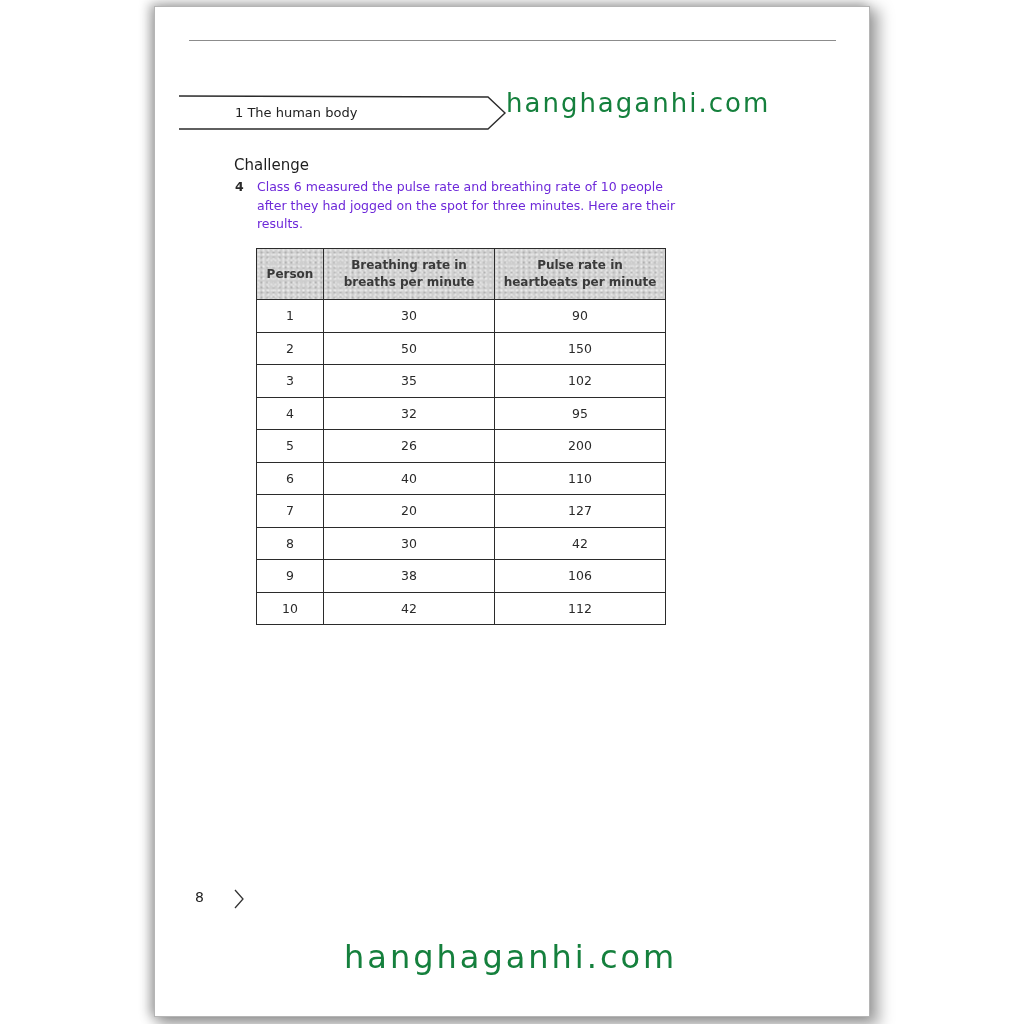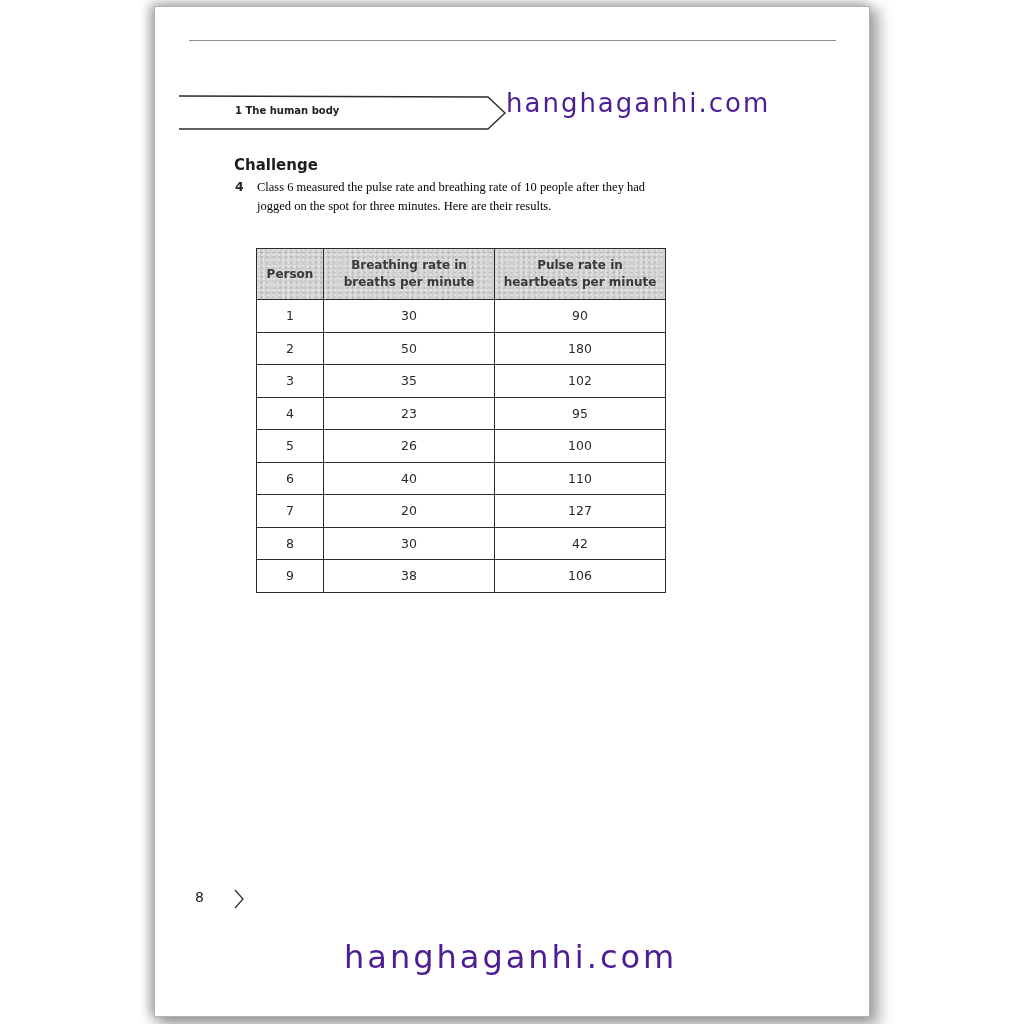--- a/index.html
+++ b/index.html
@@ -11,37 +11,37 @@
       position: absolute; left: 155px; top: 7px; width: 714px; height: 1009px;
       background: #ffffff;
       box-shadow: 0 0 0 1px #b5b5b5, 6px 6px 14px 4px rgba(0,0,0,0.35), -4px -2px 10px 2px rgba(0,0,0,0.25);
     }
     .top-rule {
       position: absolute; left: 189px; top: 40px; width: 647px; height: 1px; background: #8c8c8c;
     }
     .chapter-banner { position: absolute; left: 178px; top: 94px; width: 330px; height: 38px; }
     .chapter-banner svg { position: absolute; left: 0; top: 0; }
     .chapter-label {
-      position: absolute; left: 57px; top: 11px; font-size: 10px; font-weight: bold; color: #222;
+      position: absolute; left: 57px; top: 11px; font-size: 13px; font-weight: normal; color: #222;
       font-family: "DejaVu Sans", sans-serif; white-space: nowrap;
     }
     .watermark {
-      position: absolute; font-family: "DejaVu Sans", sans-serif; color: #4c1d95; letter-spacing: 2px;
+      position: absolute; font-family: "DejaVu Sans", sans-serif; color: #15803d; letter-spacing: 2px;
       white-space: nowrap;
     }
     .watermark-top { left: 506px; top: 88px; font-size: 26px; }
     .watermark-bottom { left: 344px; top: 938px; font-size: 32px; letter-spacing: 3px; }
     .section-title {
-      position: absolute; left: 234px; top: 156px; font-size: 15px; font-weight: bold; color: #1e1e1e;
+      position: absolute; left: 234px; top: 156px; font-size: 15px; font-weight: normal; color: #1e1e1e;
     }
     .question-number {
       position: absolute; left: 235px; top: 179px; font-size: 12.5px; font-weight: bold; color: #2a2a2a;
     }
     .question-text {
-      position: absolute; left: 257px; top: 178px; width: 420px; font-size: 12.5px; line-height: 18.5px; color: #000000; font-family: Liberation Serif, serif;
+      position: absolute; left: 257px; top: 178px; width: 420px; font-size: 12.5px; line-height: 18.5px; color: #6d28d9;
     }
     table.results {
       position: absolute; left: 256px; top: 248px; border-collapse: collapse; font-size: 12.5px; color: #2a2a2a;
     }
     table.results th, table.results td { border: 1.4px solid #2b2b2b; text-align: center; padding: 0; }
     table.results th {
       height: 50px; font-weight: bold; color: #3a3a3a; font-size: 12px; line-height: 17px;
       background-color: #cfcfcf;
       background-image:
         radial-gradient(circle at 20% 30%, rgba(255,255,255,0.45) 0 1px, transparent 1.5px),
@@ -92,36 +92,36 @@
   </thead>
   <tbody>
     <tr>
       <td>1</td>
       <td>30</td>
       <td>90</td>
     </tr>
     <tr>
       <td>2</td>
       <td>50</td>
-      <td>180</td>
+      <td>150</td>
     </tr>
     <tr>
       <td>3</td>
       <td>35</td>
       <td>102</td>
     </tr>
     <tr>
       <td>4</td>
-      <td>23</td>
+      <td>32</td>
       <td>95</td>
     </tr>
     <tr>
       <td>5</td>
       <td>26</td>
-      <td>100</td>
+      <td>200</td>
     </tr>
     <tr>
       <td>6</td>
       <td>40</td>
       <td>110</td>
     </tr>
     <tr>
       <td>7</td>
       <td>20</td>
       <td>127</td>
@@ -129,20 +129,25 @@
     <tr>
       <td>8</td>
       <td>30</td>
       <td>42</td>
     </tr>
     <tr>
       <td>9</td>
       <td>38</td>
       <td>106</td>
     </tr>
+    <tr>
+      <td>10</td>
+      <td>42</td>
+      <td>112</td>
+    </tr>
   </tbody>
 </table>
 
 <div class="page-number">8</div>
 <svg class="page-chevron" width="14" height="22" viewBox="0 0 14 22">
   <polyline points="3,2 11,11 3,20" fill="none" stroke="#333" stroke-width="1.3"></polyline>
 </svg>
 
 <div class="watermark watermark-bottom">hanghaganhi.com</div>
 

